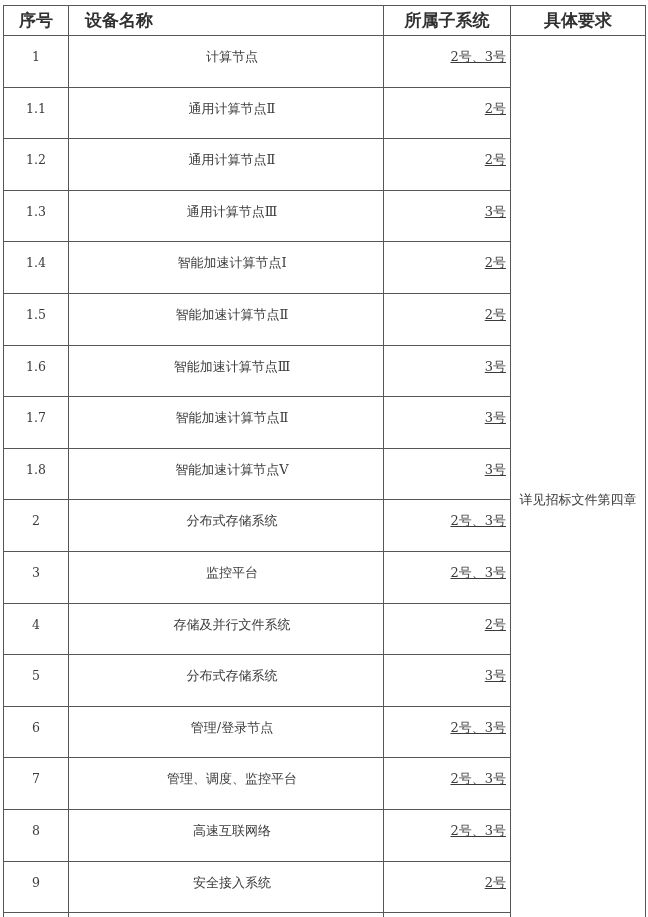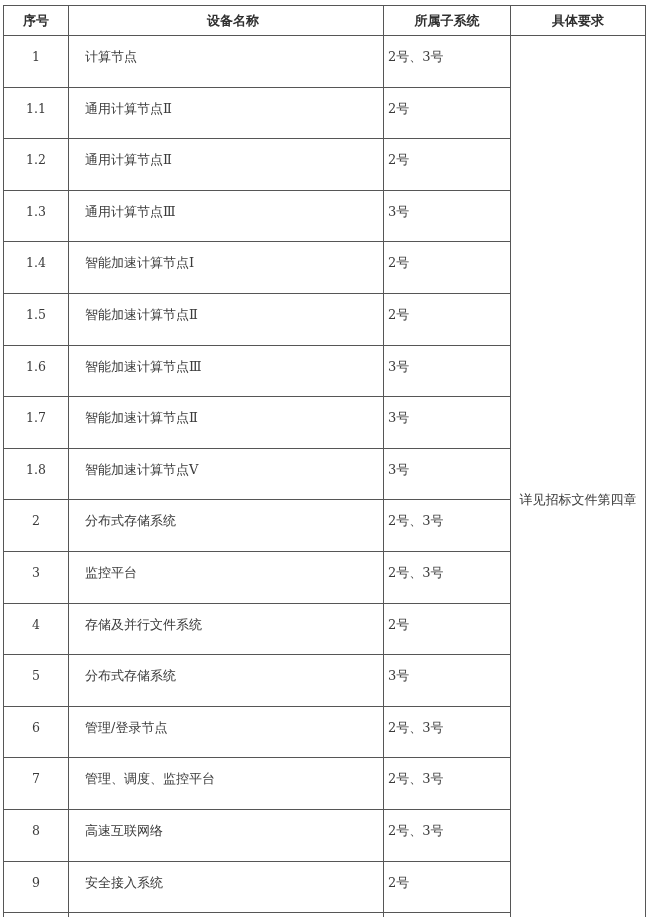--- a/index.html
+++ b/index.html
@@ -30,49 +30,50 @@
 
   .doc-table th,
   .doc-table td {
     border: 1px solid #565656;
     overflow: hidden;
   }
   .doc-table thead tr { height: 30px; }
   .doc-table th {
     font-family: "DejaVu Sans", "Liberation Sans", sans-serif;
     font-weight: bold;
-    font-size: 13px;
+    font-size: 17px;
     color: #303030;
     text-align: center;
     vertical-align: middle;
     padding: 0 2px;
   }
   .doc-table th.h-name {
-    text-align: center;
+    text-align: left;
     padding-left: 16px;
   }
   .doc-table tbody tr { height: 51.6px; }
   .doc-table td {
     font-size: 13px;
     vertical-align: top;
     padding: 13px 4px 0 4px;
     line-height: 1.25;
   }
   .doc-table td.cell-index {
     text-align: center;
     font-size: 12.5px;
     padding-left: 0;
     padding-right: 0;
   }
   .doc-table td.cell-name {
-    text-align: left;
+    text-align: center;
     padding-left: 16px;
   }
   .doc-table td.cell-subsystem {
-    text-align: left;
+    text-align: right;
+    text-decoration: underline;
   }
   .doc-table td.cell-requirement {
     vertical-align: middle;
     text-align: center;
     padding: 0 2px;
     font-size: 13px;
     color: #3b3b3b;
   }
 </style>
 </head>

